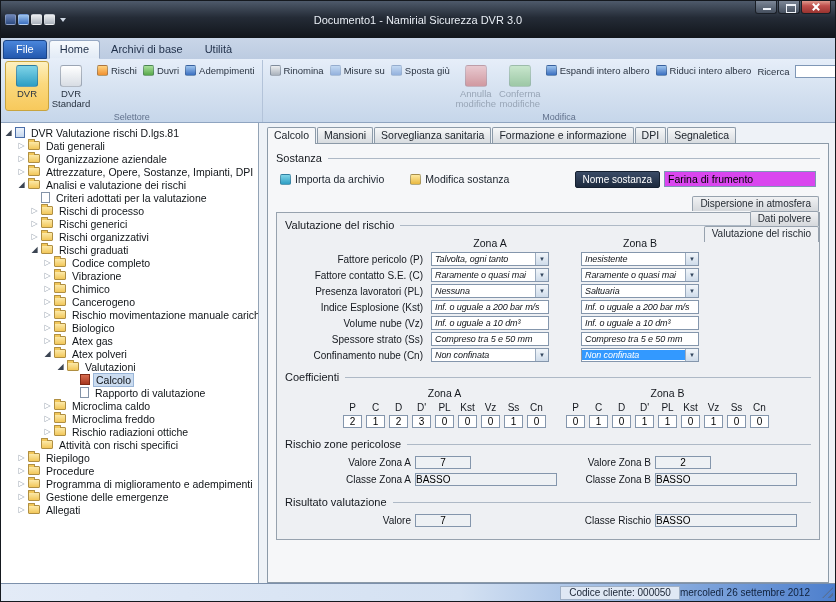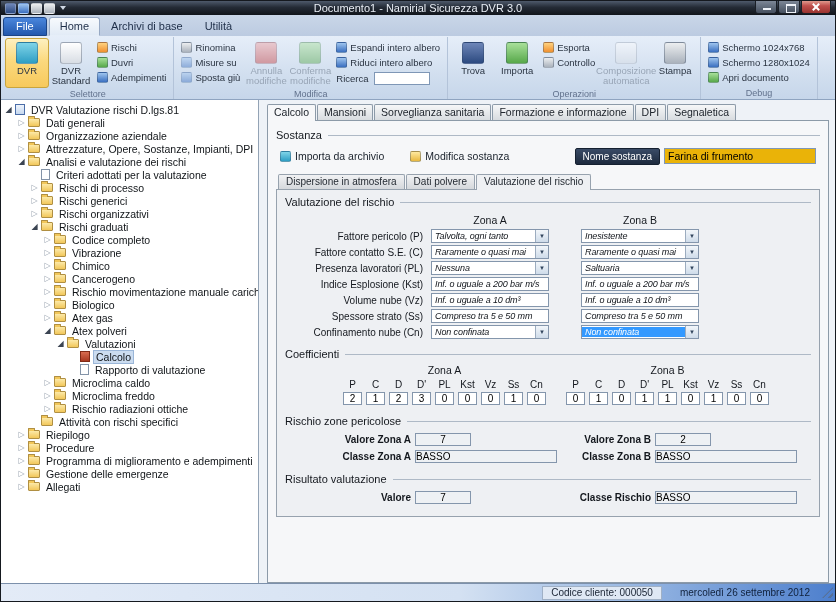--- a/index.html
+++ b/index.html
@@ -1,21 +1,21 @@
 <!DOCTYPE html>
 <html><head>
 <meta charset="utf-8">
 <style>
 *{margin:0;padding:0;box-sizing:border-box;}
 html,body{background:#6b7787;}
 body{font-family:"Liberation Sans","DejaVu Sans",sans-serif;}
 .window{width:836px;height:602px;display:flex;flex-direction:column;background:#dce6f3;border:1px solid #15191f;overflow:hidden;position:relative;}
 
 
-.titlebar{height:14px;flex:0 0 auto;background:linear-gradient(#4e5a6b,#242b36 45%,#11151b);display:flex;align-items:center;position:relative;}
+.titlebar{height:37px;flex:0 0 auto;background:linear-gradient(#4e5a6b,#242b36 45%,#11151b);display:flex;align-items:center;position:relative;}
 .qat{display:flex;align-items:center;gap:2px;padding-left:4px;position:relative;z-index:2;}
 .qicon{width:11px;height:11px;border-radius:2px;border:1px solid rgba(255,255,255,.25);display:inline-block;}
 .qat-caret{width:0;height:0;border-left:3px solid transparent;border-right:3px solid transparent;border-top:4px solid #cfd8e4;margin-left:3px;}
 .title-text{position:absolute;left:0;right:0;text-align:center;color:#e9eef5;font-size:11px;}
 .win-controls{margin-left:auto;display:flex;align-items:flex-start;height:100%;padding-right:4px;position:relative;z-index:2;}
 .wbtn{width:22px;height:13px;border:1px solid #1a1f26;border-top:none;background:linear-gradient(#7c8797,#454f5e);border-radius:0 0 3px 3px;position:relative;margin-left:1px;}
 .wbtn.min::after{content:"";position:absolute;left:7px;bottom:3px;width:8px;height:2px;background:#eef2f8;}
 .wbtn.max::after{content:"";position:absolute;left:7px;top:3px;width:8px;height:6px;border:1px solid #eef2f8;border-top-width:2px;}
 .wbtn.close{width:30px;background:linear-gradient(#e09a8e,#c0504d 40%,#99332f);}
 .wbtn.close::before,.wbtn.close::after{content:"";position:absolute;left:50%;top:50%;width:9px;height:2px;background:#fff;}
@@ -32,21 +32,21 @@
 .ribbon{height:64px;flex:0 0 auto;background:linear-gradient(#e6eef9,#d2dfef 60%,#c6d6ea);border-bottom:1px solid #8fa4c0;display:flex;padding:1px 0 0 1px;}
 .rgroup{display:flex;flex-direction:column;border-right:1px solid #b3c3d9;padding:1px 3px 0;flex:0 0 auto;}
 .rbody{flex:1;display:flex;align-items:stretch;}
 .rlabel{height:12px;font-size:9px;color:#61718c;text-align:center;padding-top:1px;}
 .bigbtn{width:44px;display:flex;flex-direction:column;align-items:center;font-size:9.5px;color:#2a3442;text-align:center;padding:3px 1px 0;border:1px solid transparent;border-radius:3px;line-height:1.1;cursor:default;}
 .bigbtn.w54{width:54px;}
 .bigbtn .bicon{margin-bottom:2px;}
 .bigbtn.sel{background:linear-gradient(#fdf0c0,#fbd97e 45%,#f7c95c);border-color:#c8a43e;}
 .disabled{color:#98a5b6;}
 .disabled .bicon,.disabled .ic{opacity:.45;}
-.scol{display:flex;flex-direction:column;gap:2px;padding:3px 2px 0;}
+.scol{display:flex;flex-direction:row;gap:2px;padding:3px 2px 0;}
 .sbtn{display:flex;align-items:center;gap:3px;font-size:9.5px;color:#2a3442;height:13px;padding:0 2px;border-radius:2px;white-space:nowrap;cursor:default;}
 .bicon{width:22px;height:22px;border-radius:3px;border:1px solid rgba(40,60,90,.35);}
 .ic{width:11px;height:11px;border-radius:2px;border:1px solid rgba(40,60,90,.35);flex:0 0 auto;display:inline-block;}
 .ic-teal{background:linear-gradient(#7fd4e8,#2e9ec4);}
 .ic-gray{background:linear-gradient(#eceef0,#aab2bc);}
 .ic-orange{background:linear-gradient(#ffd27f,#f09030);}
 .ic-green{background:linear-gradient(#a8e09a,#57a84a);}
 .ic-blue{background:linear-gradient(#9ec4ee,#3a6fc0);}
 .ic-red{background:linear-gradient(#f0a0a0,#c84040);}
 .ic-yellow{background:linear-gradient(#ffe9a0,#e8b840);}
@@ -75,49 +75,49 @@
 .dtabs{display:flex;align-items:flex-end;height:17px;position:relative;z-index:2;}
 .dtab{font-size:10.5px;color:#20262e;padding:1px 6px 2px;border:1px solid #8c9aa8;border-bottom:none;background:linear-gradient(#f6f7f8,#d8dce0);border-radius:2px 2px 0 0;margin-right:1px;cursor:default;}
 .dtab.active{background:#f6f7f9;margin-bottom:-1px;padding-bottom:3px;}
 .docpage{flex:1;border:1px solid #8c9aa8;background:#f6f7f9;padding:6px 8px;display:flex;flex-direction:column;min-height:0;}
 .ghead{display:flex;align-items:center;gap:6px;font-size:11px;color:#14181e;margin:2px 0 4px;}
 .ghead.mt{margin-top:8px;}
 .gline{flex:1;border-top:1px solid #aeb9c6;height:0;}
 .subst-row{display:flex;align-items:center;height:22px;padding-left:4px;margin-bottom:6px;}
 .linkbtn{display:flex;align-items:center;gap:4px;font-size:10.5px;color:#1a222c;margin-right:26px;cursor:default;}
 .name-label{margin-left:auto;background:linear-gradient(#3a4b66,#1d2a3e);color:#fff;font-size:10px;padding:2px 7px;border-radius:2px;border:1px solid #152030;}
-input.name-input{width:152px;height:16px;border:1px solid #7f97b6;font-size:10.5px;padding:0 3px;margin:0 4px;background:#eab308;}
-.stabs{display:flex;align-items:flex-end;height:16px;padding-left:2px;position:relative;z-index:2;}
+input.name-input{width:152px;height:16px;border:1px solid #7f97b6;font-size:10.5px;padding:0 3px;margin:0 4px;background:#d946ef;}
+.stabs{display:flex;align-items:flex-end;height:16px;padding-left:2px;position:relative;z-index:2;flex-direction:column;}
 .stab{font-size:10px;color:#252b33;padding:1px 7px 2px;border:1px solid #97a2ae;border-bottom:none;background:linear-gradient(#f1f2f4,#d5d8dc);border-radius:2px 2px 0 0;margin-right:1px;cursor:default;}
 .stab.active{background:#eef0f3;margin-bottom:-1px;padding-bottom:3px;}
 .calc-panel{border:1px solid #97a2ae;background:#eef0f3;padding:4px 8px 10px;flex:0 0 auto;}
 .zhead,.arow{display:grid;grid-template-columns:140px 118px 32px 118px;align-items:center;padding-left:6px;}
 .zhead{height:16px;font-size:10.5px;color:#14181e;}
 .zh{text-align:center;}
 .arow{height:16px;}
 .alabel{font-size:10px;color:#14181e;text-align:right;padding-right:8px;white-space:nowrap;}
 .combo{height:14px;border:1px solid #8496ac;background:#fff;display:flex;align-items:center;overflow:hidden;}
 .cval{flex:1;padding:0 3px;white-space:nowrap;overflow:hidden;color:#10141a;font-size:9px;letter-spacing:-0.1px;font-style:italic;}
 .cval.hl{background:#3399ff;color:#fff;}
 .cbtn{width:13px;align-self:stretch;border-left:1px solid #9cacbf;background:linear-gradient(#f2f6fa,#cfdcea);display:flex;align-items:center;justify-content:center;font-size:6px;color:#33465e;}
 .coef-wrap{display:flex;gap:16px;margin-left:56px;margin-top:2px;}
 .cluster{display:flex;flex-direction:column;align-items:center;}
 .clhd{font-size:10.5px;color:#14181e;margin-bottom:3px;}
 .cl-letters,.cl-boxes{display:flex;}
 .cl-letters span{width:23px;text-align:center;font-size:10px;color:#14181e;}
 .cl-boxes span{width:19px;height:13px;margin:2px;border:1px solid #8496ac;background:#fff;font-size:10px;display:flex;align-items:center;justify-content:center;}
 .dzrow{display:grid;grid-template-columns:120px 148px 84px 142px;column-gap:4px;align-items:center;height:17px;padding-left:6px;}
-.dzlabel{font-size:10px;color:#14181e;text-align:right;white-space:nowrap;font-weight:bold;}
+.dzlabel{font-size:10px;color:#14181e;text-align:right;white-space:nowrap;}
 .dzbox{width:56px;height:13px;border:1px solid #8496ac;background:#eef1f4;font-size:10px;display:flex;align-items:center;justify-content:center;}
 .dzbox.wide{width:142px;justify-content:flex-start;}
 
 
 .statusbar{height:18px;flex:0 0 auto;border-top:1px solid #7c90ab;background:linear-gradient(to right,#e3ebf7 0%,#d4e1f2 55%,#9dbbe4 74%,#4d7fcd 100%);display:flex;align-items:center;}
 .sspacer{flex:1;}
-.client-badge{font-size:10px;color:#1a2434;border:1px solid #9fb0c6;background:#dfe8f4;padding:0 8px;height:14px;display:flex;align-items:center;margin-right:18px;}
+.client-badge{font-size:10px;color:#1a2434;border:1px solid #9fb0c6;background:#dfe8f4;padding:0 8px;height:14px;display:flex;align-items:center;margin-right:0;}
 .status-date{font-size:10px;color:#10213c;padding-right:12px;}
 .grip{width:11px;height:11px;margin-right:2px;background:repeating-linear-gradient(135deg,transparent 0 3px,#56719a 3px 4.5px);clip-path:polygon(100% 0,100% 100%,0 100%);}
 </style>
 </head>
 <body>
 
 <div class="window">
 
   <div class="titlebar">
     <div class="qat">

